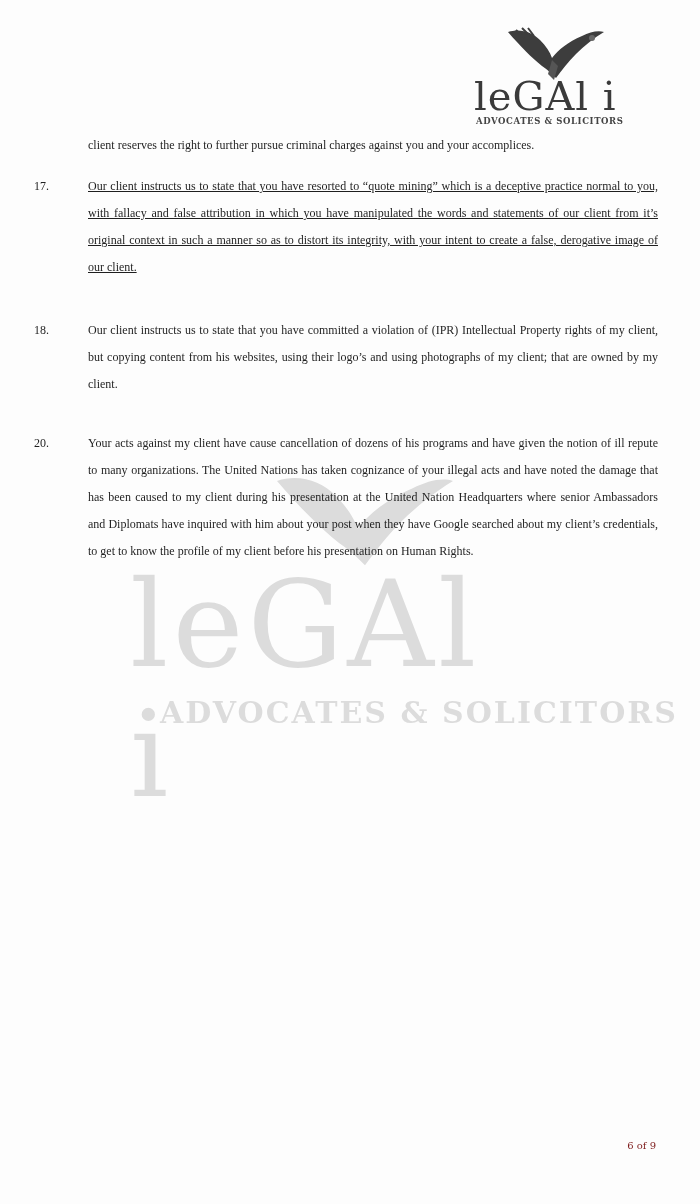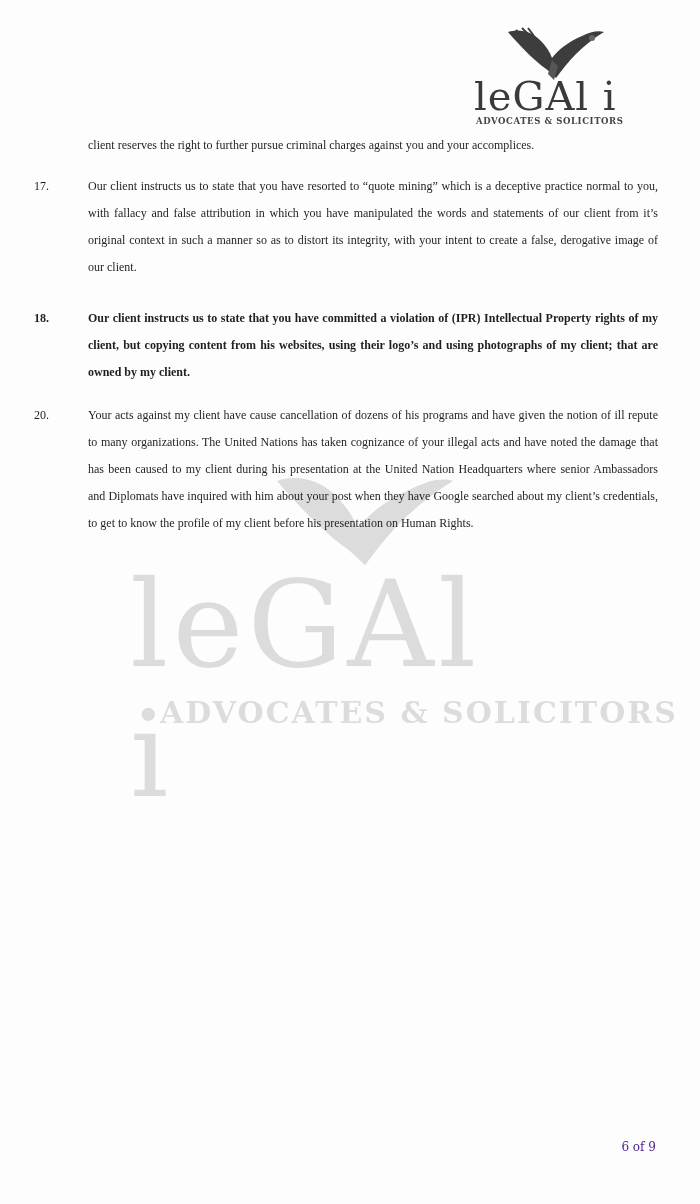--- a/index.html
+++ b/index.html
@@ -104,29 +104,29 @@
       padding-left: 54px;
       margin: 0;
     }
     .para .num {
       position: absolute;
       left: 0;
       top: 0;
     }
     .cont { margin-bottom: 14px; }
     .p16 { margin-bottom: 16px; }
-    .p17 { margin-bottom: 24px; }
-    .p18 { margin-bottom: 16px; font-weight: bold; }
+    .p17 { margin-bottom: 36px; text-decoration: underline; }
+    .p18 { margin-bottom: 32px; }
     .footer {
       position: absolute;
       right: 44px;
       top: 1140px;
       font-family: "DejaVu Serif", serif;
-      font-size: 12px;
-      color: #4c1d95;
+      font-size: 10px;
+      color: #7f1d1d;
     }
   </style>
 </head>
 <body>
 
 <div class="page">
 
   <div class="logo">
     <svg class="logo-eagle" viewBox="0 0 100 60">
       <path d="M2 6 C14 2 26 6 34 14 C40 20 44 26 46 32 C52 24 62 16 76 10 C84 6 92 4 98 6 C88 12 78 20 70 28 C62 36 56 44 50 52 C46 48 42 44 36 40 C26 32 14 20 2 6 Z" fill="#3d3d3d"></path>

